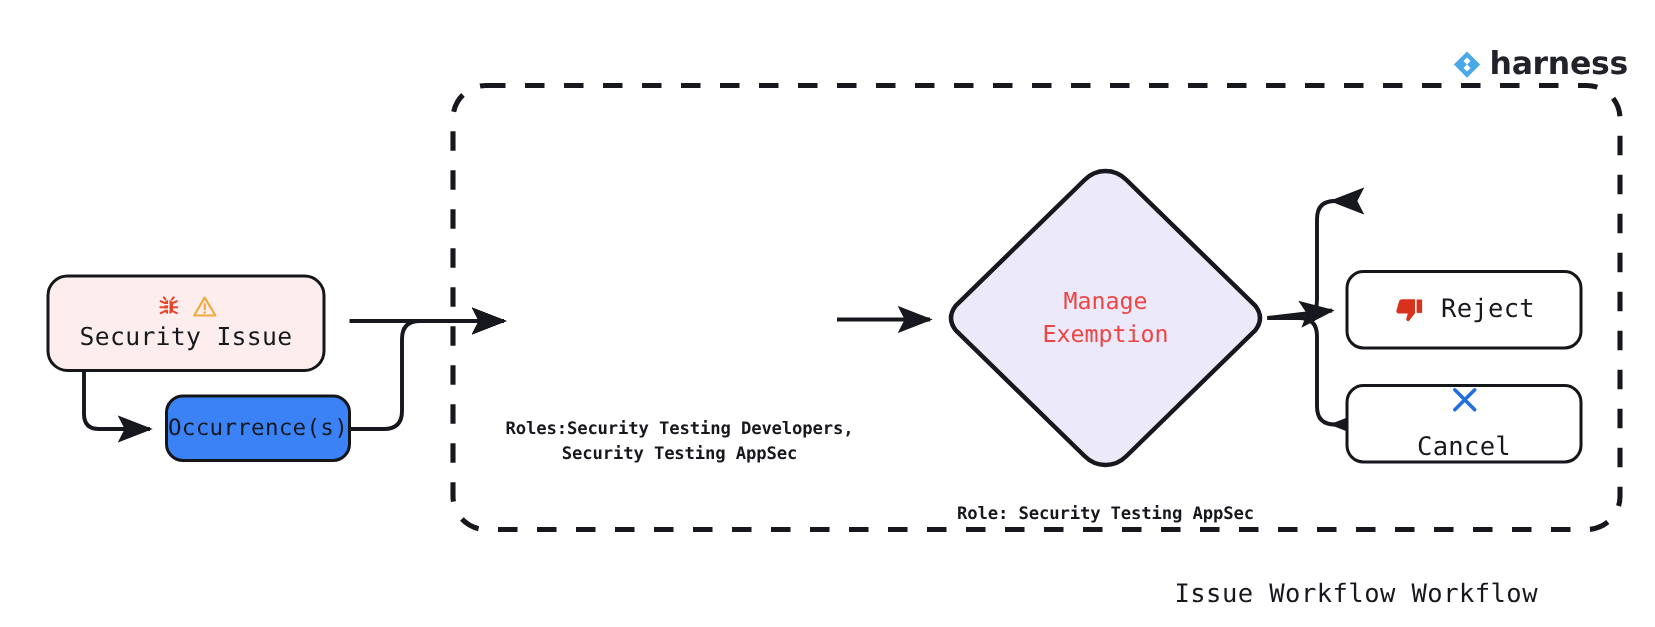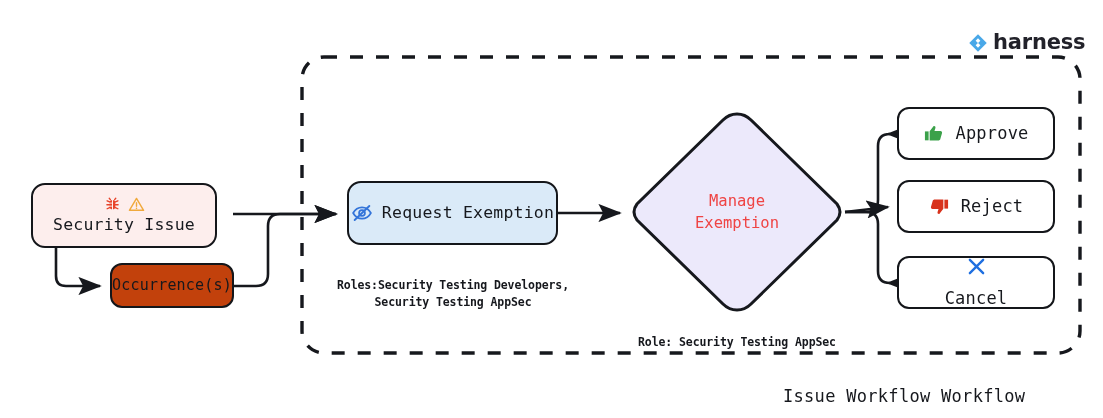--- a/index.html
+++ b/index.html
@@ -68,21 +68,21 @@
     gap: 2px;
   }
   .issue-icons {
     display: flex;
     align-items: center;
     gap: 7px;
     height: 18px;
   }
   #node-occurrences {
     left: 110px; top: 263px; width: 124px; height: 45px;
-    background: #c2410c;
+    background: #3b82f6;
     border-radius: 12px;
   }
   #node-occurrences .node-label { font-size: 15px; }
   #node-request-exemption {
     left: 347px; top: 181px; width: 211px; height: 64px;
     background: #daeaf8;
     border-radius: 14px;
     flex-direction: row;
     gap: 9px;
   }
@@ -213,43 +213,26 @@
         <circle cx="12" cy="17.4" r="1.15" fill="#f0a93c"></circle>
       </svg>
     </div>
     <div class="node-label">Security Issue</div>
   </div>
 
   <div class="node" id="node-occurrences">
     <div class="node-label">Occurrence(s)</div>
   </div>
 
-  <div class="node" id="node-request-exemption">
-    <svg class="ic" width="22" height="22" viewBox="0 0 24 24">
-      <g fill="none" stroke="#3374d9" stroke-width="1.9" stroke-linecap="round" stroke-linejoin="round">
-        <path d="M2.3 12 C4.6 7.8 8.1 5.8 12 5.8 C15.9 5.8 19.4 7.8 21.7 12 C19.4 16.2 15.9 18.2 12 18.2 C8.1 18.2 4.6 16.2 2.3 12 Z"></path>
-        <circle cx="12" cy="12" r="3.2"></circle>
-        <path d="M4 19.6 L20 4.4" stroke-width="2.1"></path>
-      </g>
-    </svg>
-    <div class="node-label">Request Exemption</div>
-  </div>
 
   <div id="node-manage-exemption">
     <div class="diamond-text">Manage
 Exemption</div>
   </div>
 
-  <div class="node outcome" id="node-approve">
-    <svg class="ic" width="21" height="21" viewBox="0 0 24 24">
-      <rect x="2.2" y="9.6" width="4.2" height="10.2" fill="#3ba14a"></rect>
-      <path d="M7.6 20 L7.6 9.4 L12.2 3.4 C13.6 3 14.6 4.2 14.2 5.6 L13.1 9.2 L20 9.2 C21.3 9.2 22.1 10.4 21.7 11.7 L19.8 18.3 C19.5 19.4 18.6 20 17.5 20 Z" fill="#3ba14a"></path>
-    </svg>
-    <div class="node-label">Approve</div>
-  </div>
 
   <div class="node outcome" id="node-reject">
     <svg class="ic" width="21" height="21" viewBox="0 0 24 24">
       <rect x="17.6" y="4.2" width="4.2" height="10.2" fill="#d8321c"></rect>
       <path d="M16.4 4 L16.4 14.6 L11.8 20.6 C10.4 21 9.4 19.8 9.8 18.4 L10.9 14.8 L4 14.8 C2.7 14.8 1.9 13.6 2.3 12.3 L4.2 5.7 C4.5 4.6 5.4 4 6.5 4 Z" fill="#d8321c"></path>
     </svg>
     <div class="node-label">Reject</div>
   </div>
 
   <div class="node outcome" id="node-cancel">

